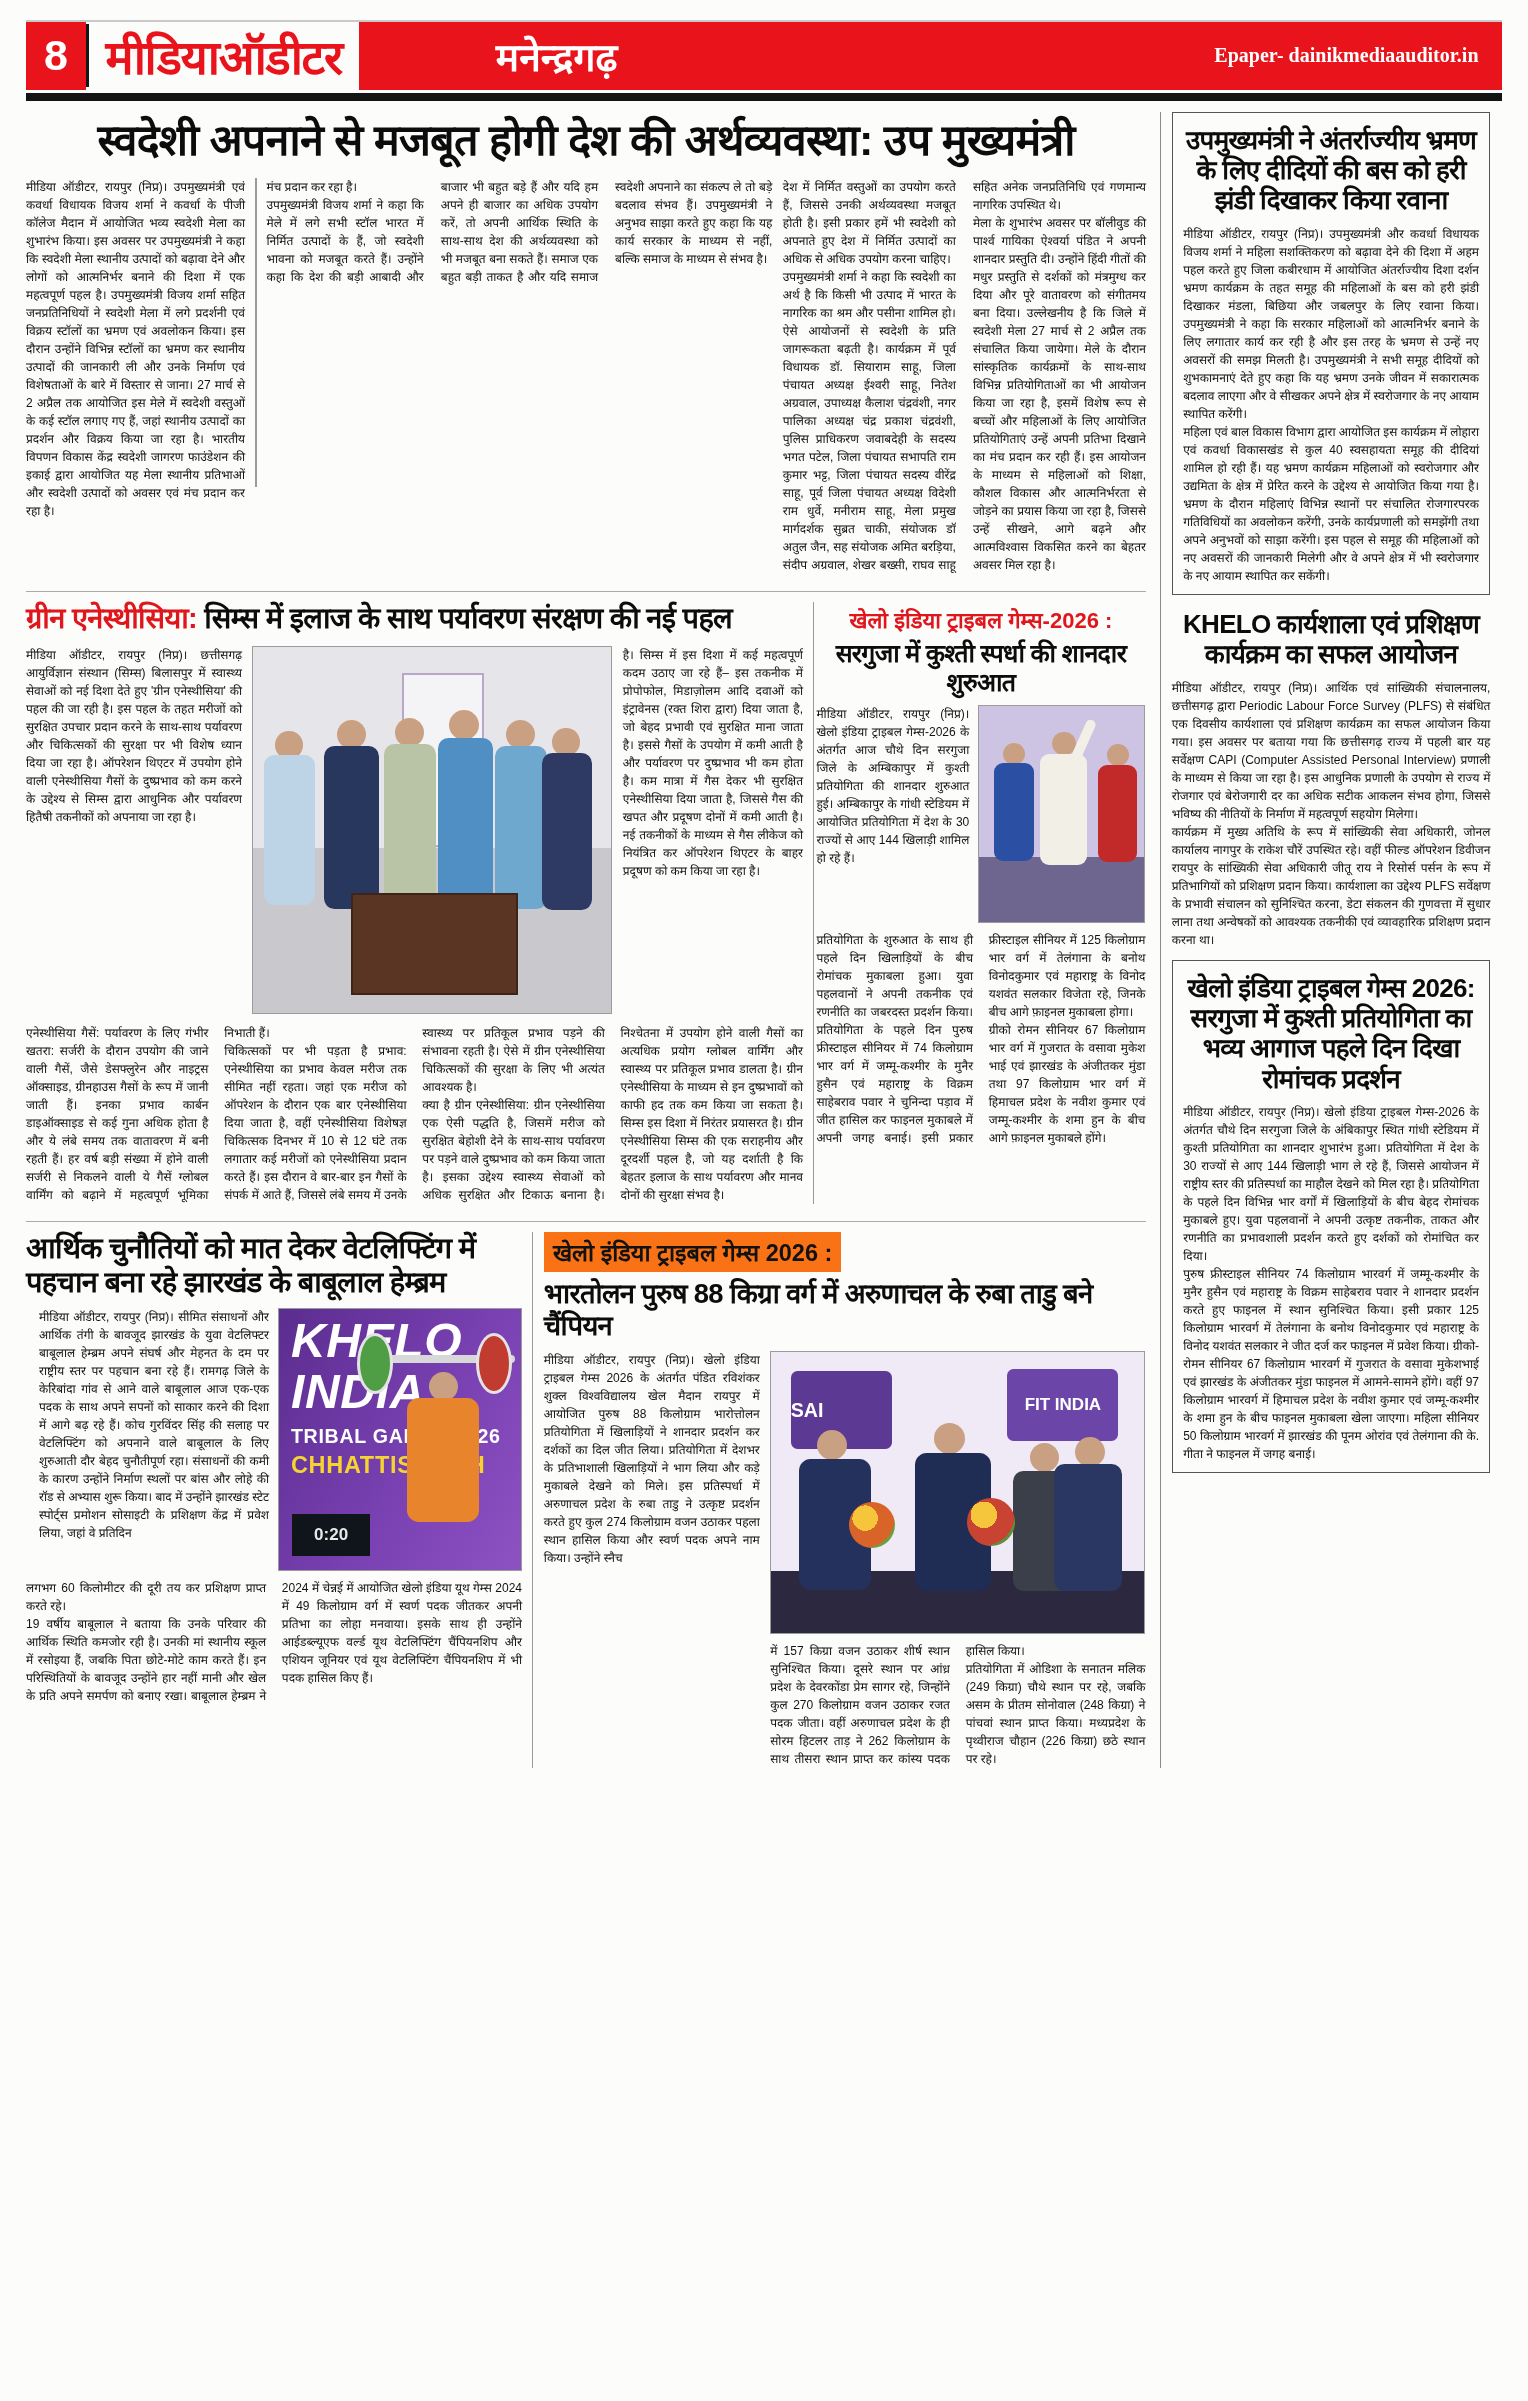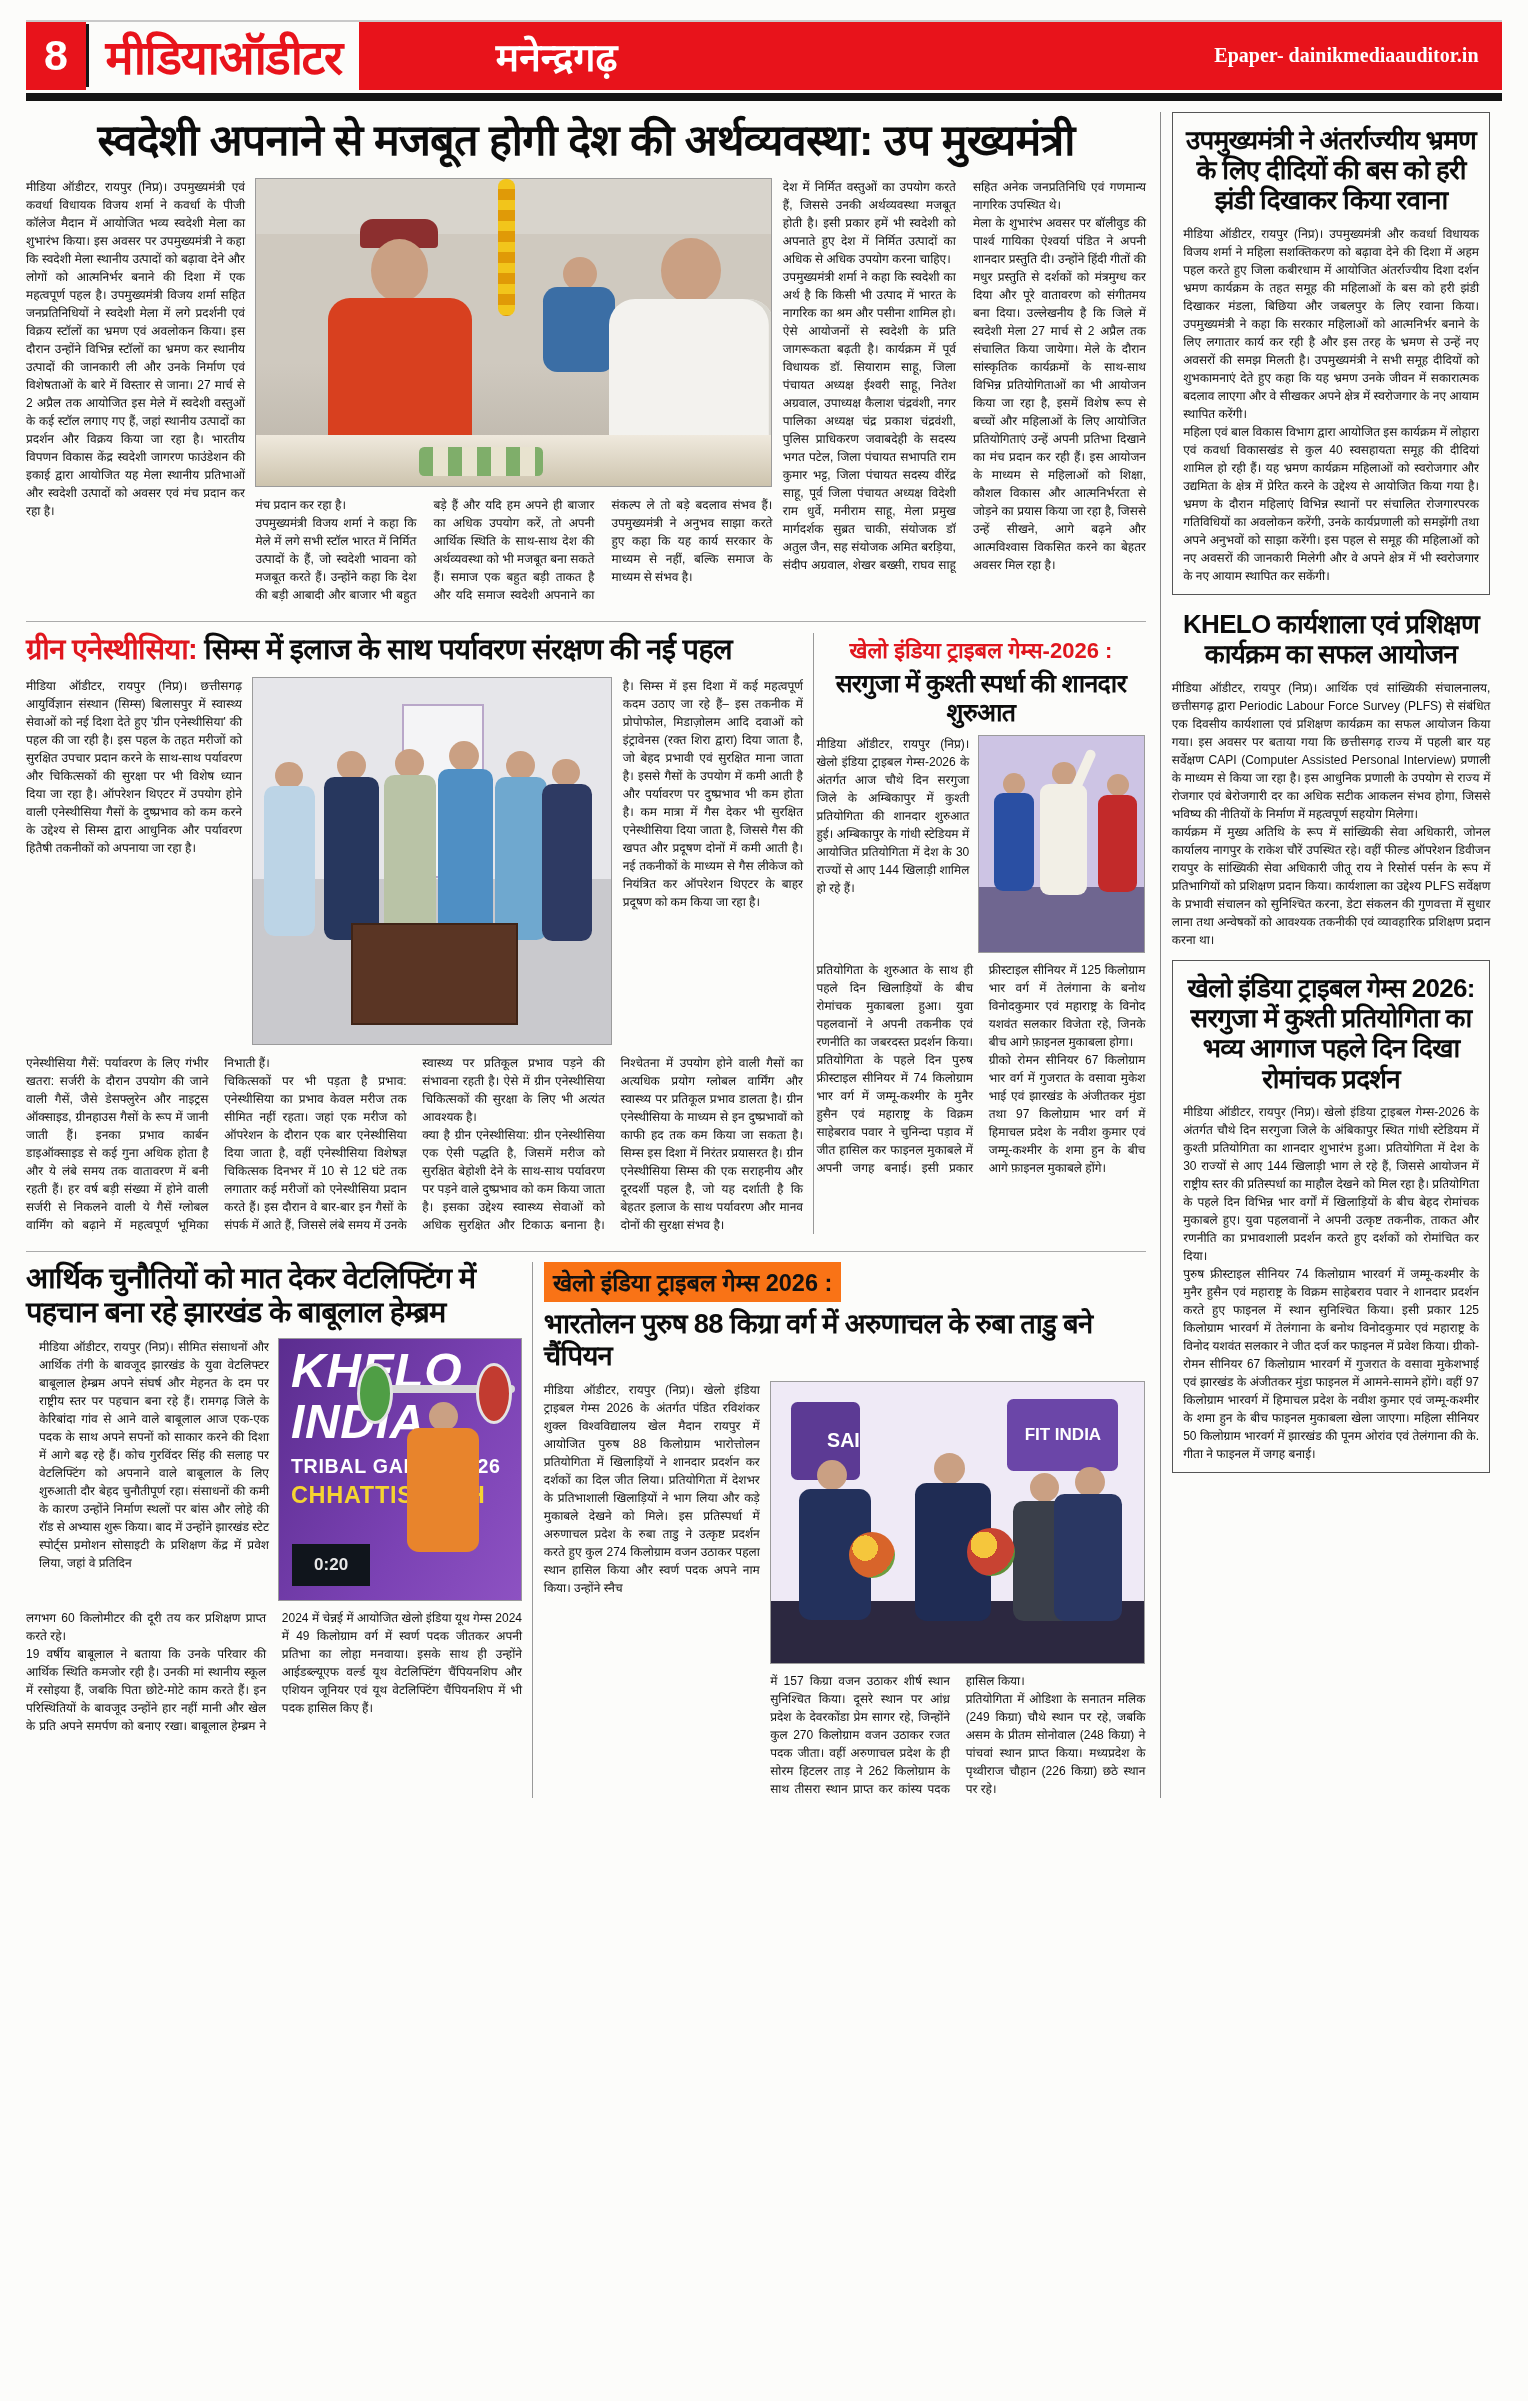--- a/index.html
+++ b/index.html
@@ -24,21 +24,21 @@
   .abs{position:absolute;}
   
   .upper{display:grid;grid-template-columns:1120px 330px;column-gap:14.4px;margin-top:11.8px;}
   .sidebar{border-left:1.3px solid #8a8a8a;padding-left:10.4px;display:flex;flex-direction:column;gap:11.8px;}
   .sb-box{border:1.3px solid #555;padding:9.1px 10.4px;}
   .sb-head{font-size:26px;text-align:center;margin:2.6px 0 9.1px;}
   
   .lead-head{font-size:43px;text-align:center;margin:3.9px 0 11.8px;}
   .lead-row{display:flex;gap:10.4px;}
   .lead-left{width:219px;flex:none;}
-  .lead-mid{width:517px;flex:none;display:flex;flex-direction:column;gap:9.1px;}
+  .lead-mid{width:517px;flex:none;display:flex;gap:9.1px;}
   .lead-right{flex:1;column-count:2;column-gap:17px;}
   .lead-below{column-count:3;column-gap:17px;}
   .lead-photo{height:307px;background:linear-gradient(#d8d4cc 0 18%,#cfc9bf 18% 60%,#b9b2a6 100%);}
   
   .band2{display:grid;grid-template-columns:777px 332px;column-gap:10.4px;margin-top:17px;border-top:1.3px solid #aaa;padding-top:10.4px;}
   .ga-headline{font-size:29px;margin:0 0 10.4px;}
   .ga-row{display:flex;gap:10.4px;}
   .ga-c1{width:216px;flex:none;}
   .ga-photo{width:358px;flex:none;height:366px;background:linear-gradient(#e6e6ea 0 55%,#c9c9cd 55% 100%);}
   .ga-c3{flex:1;}
@@ -189,21 +189,21 @@
 19 वर्षीय बाबूलाल ने बताया कि उनके परिवार की आर्थिक स्थिति कमजोर रही है। उनकी मां स्थानीय स्कूल में रसोइया हैं, जबकि पिता छोटे-मोटे काम करते हैं। इन परिस्थितियों के बावजूद उन्होंने हार नहीं मानी और खेल के प्रति अपने समर्पण को बनाए रखा। बाबूलाल हेम्ब्रम ने 2024 में चेन्नई में आयोजित खेलो इंडिया यूथ गेम्स 2024 में 49 किलोग्राम वर्ग में स्वर्ण पदक जीतकर अपनी प्रतिभा का लोहा मनवाया। इसके साथ ही उन्होंने आईडब्ल्यूएफ वर्ल्ड यूथ वेटलिफ्टिंग चैंपियनशिप और एशियन जूनियर एवं यूथ वेटलिफ्टिंग चैंपियनशिप में भी पदक हासिल किए हैं।</div>
         </article>
 
         <article style="border-left:1.3px solid #999;padding-left:10.4px;">
           <div class="bh-kicker">खेलो इंडिया ट्राइबल गेम्स 2026 :</div>
           <h2 class="headline bh-head">भारतोलन पुरुष 88 किग्रा वर्ग में अरुणाचल के रुबा ताडु बने चैंपियन</h2>
           <div class="bh-row">
             <div class="bh-c1 body-text">मीडिया ऑडीटर, रायपुर (निप्र)। खेलो इंडिया ट्राइबल गेम्स 2026 के अंतर्गत पंडित रविशंकर शुक्ल विश्वविद्यालय खेल मैदान रायपुर में आयोजित पुरुष 88 किलोग्राम भारोत्तोलन प्रतियोगिता में खिलाड़ियों ने शानदार प्रदर्शन कर दर्शकों का दिल जीत लिया। प्रतियोगिता में देशभर के प्रतिभाशाली खिलाड़ियों ने भाग लिया और कड़े मुकाबले देखने को मिले। इस प्रतिस्पर्धा में अरुणाचल प्रदेश के रुबा ताडु ने उत्कृष्ट प्रदर्शन करते हुए कुल 274 किलोग्राम वजन उठाकर पहला स्थान हासिल किया और स्वर्ण पदक अपने नाम किया। उन्होंने स्नैच</div>
             <div class="bh-stack">
               <div class="photo bh-photo">
-                <div class="abs" style="left:19.6px;top:19.6px;width:69px;height:78px;background:#5c3a94;border-radius:6.5px;color:#fff;font-weight:800;font-size:19.6px;display:flex;align-items:center;justify-content:flex-end;">
+                <div class="abs" style="left:19.6px;top:19.6px;width:101px;height:78px;background:#5c3a94;border-radius:6.5px;color:#fff;font-weight:800;font-size:19.6px;display:flex;align-items:center;justify-content:flex-start;">
                   <span>SAI</span>
                 </div>
                 <div class="abs" style="right:26px;top:17px;width:111px;height:72px;background:#6b46a8;border-radius:6.5px;color:#fff;font-weight:800;font-size:17px;display:flex;align-items:center;justify-content:center;text-align:center;">
                   <span>FIT INDIA</span>
                 </div>
                 <div class="abs head-c" style="left:46px;top:78px;width:30px;height:30px;"></div>
                 <div class="abs" style="left:27.4px;top:107px;width:72px;height:131px;background:#23315c;border-radius:11.8px;"></div>
                 <div class="abs head-c" style="left:163px;top:71px;width:31px;height:31px;"></div>
                 <div class="abs" style="left:144px;top:101px;width:76px;height:138px;background:#1f2c54;border-radius:11.8px;"></div>
                 <div class="abs head-c" style="left:259px;top:91px;width:29px;height:29px;"></div>

